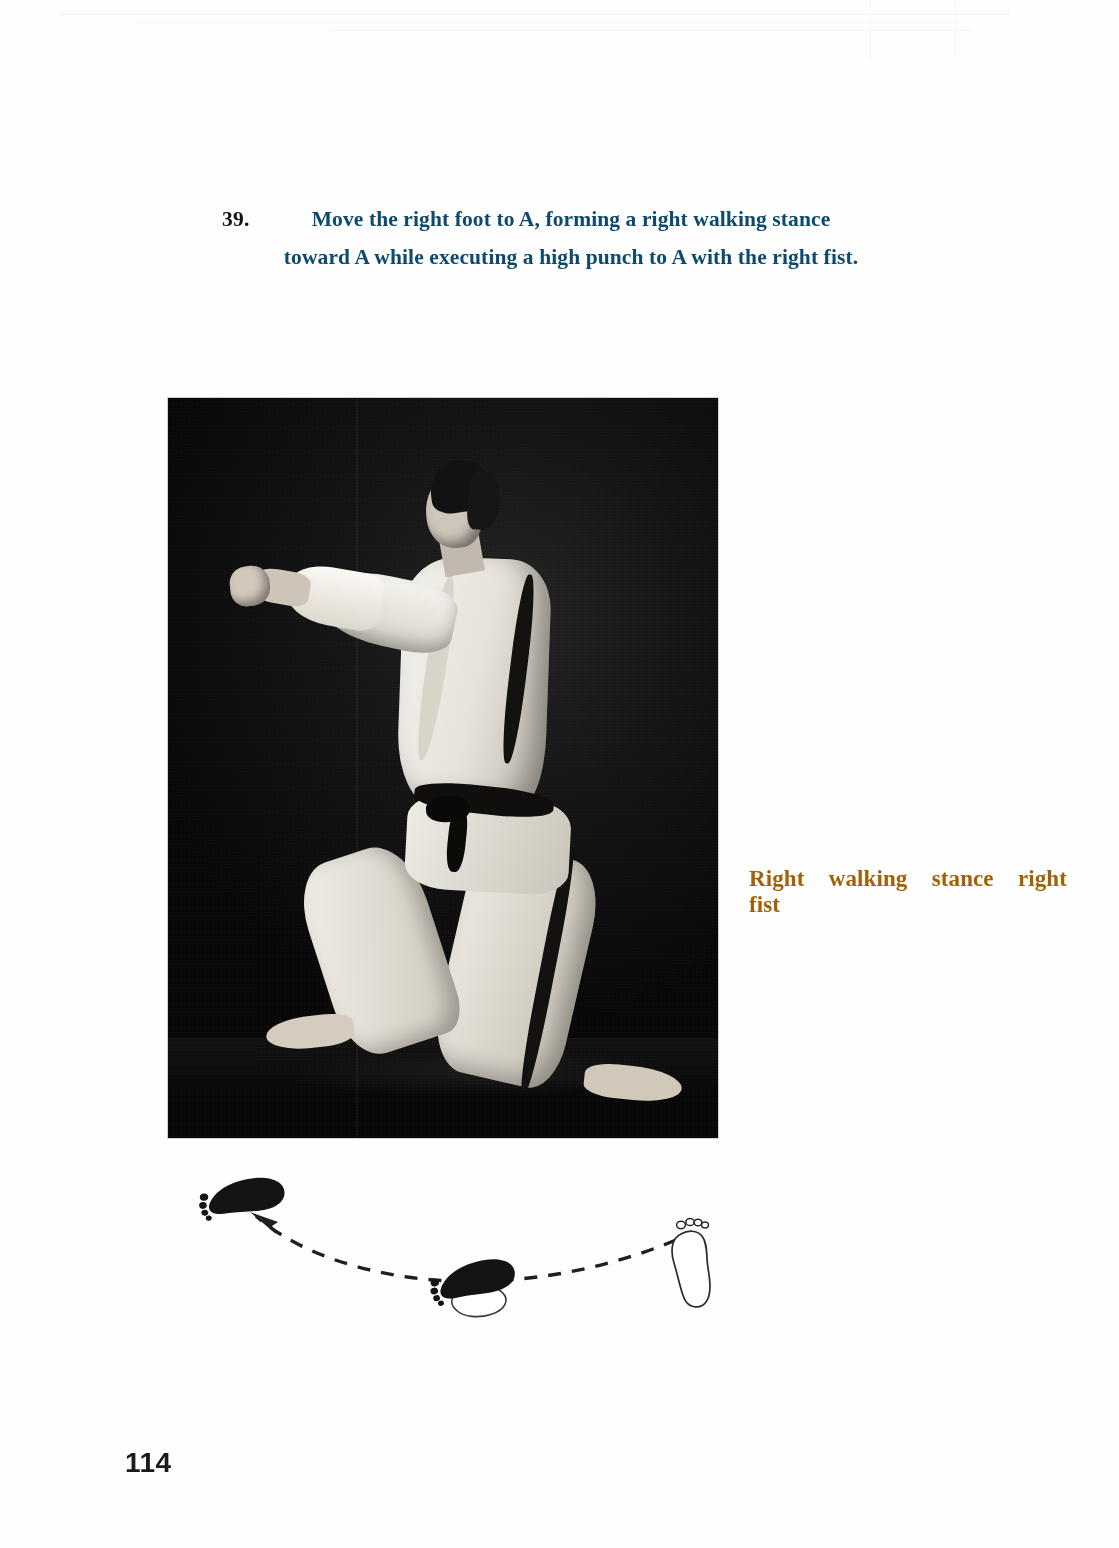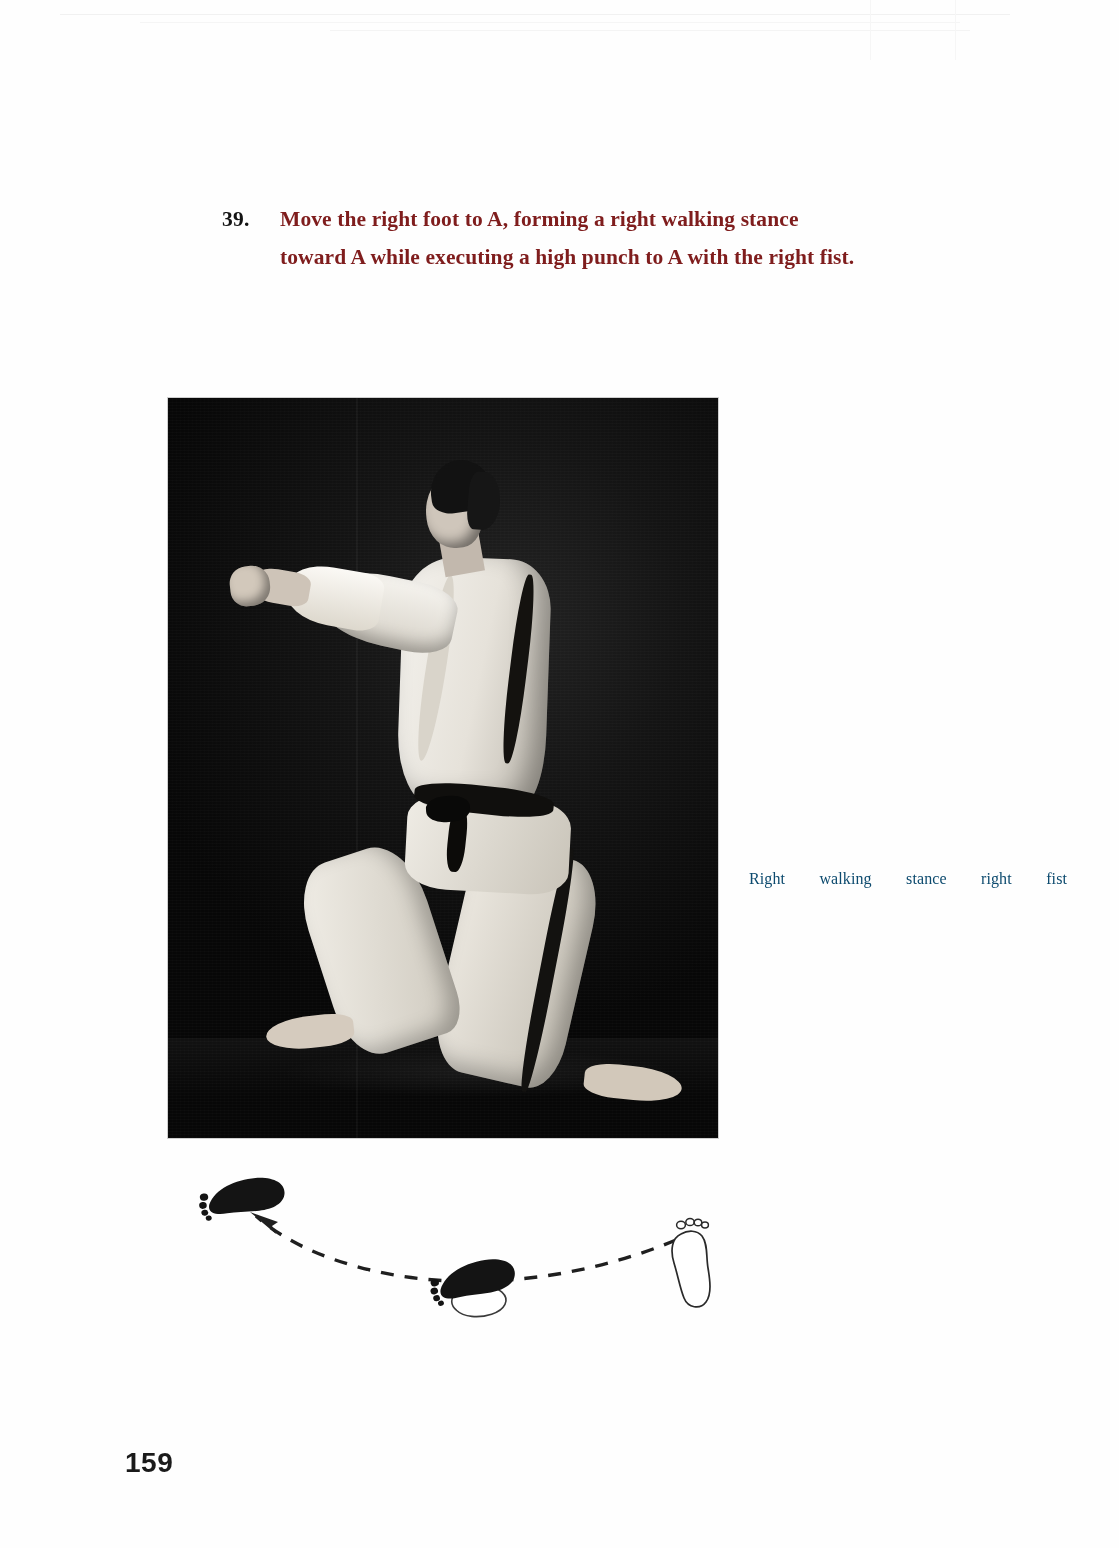--- a/index.html
+++ b/index.html
@@ -66,22 +66,23 @@
     line-height: 38px;
     letter-spacing: 0.2px;
     color: #141414;
     white-space: nowrap;
   }
   .instruction-text {
     flex: 1 1 auto;
     font-weight: bold;
     font-size: 21.5px;
     line-height: 38px;
-    color: #7f1d1d;
+    color: #0c4a6e;
     letter-spacing: 0.1px;
+    text-align: center;
   }
 
   
   .photo-frame {
     position: absolute;
     left: 167px;
     top: 397px;
     width: 552px;
     height: 742px;
     background: #0a0a0a;
@@ -247,24 +248,24 @@
     left: 110px; top: 650px; width: 400px; height: 50px;
     background: radial-gradient(ellipse at center, rgba(255,255,255,.06), rgba(255,255,255,0) 70%);
   }
 
   
   .caption {
     position: absolute;
     left: 749px;
     top: 866px;
     width: 318px;
-    font-weight: normal;
-    font-size: 16px;
+    font-weight: bold;
+    font-size: 23px;
     line-height: 26px;
-    color: #0c4a6e;
+    color: #a16207;
     letter-spacing: 0.1px;
   }
   .caption-line-1 {
     display: block;
     text-align: justify;
     text-align-last: justify;
     white-space: pre-wrap;
   }
   .caption-line-2 { display: block; }
 
@@ -386,15 +387,15 @@
       <g transform="translate(268,104) rotate(-14)">
         <use href="#foot-filled"></use>
       </g>
 
       <g transform="translate(38,18) rotate(-10)">
         <use href="#foot-filled"></use>
       </g>
     </svg>
   </div>
 
-  <div class="page-number">159</div>
+  <div class="page-number">114</div>
 
 </div>
 
 </body></html>

